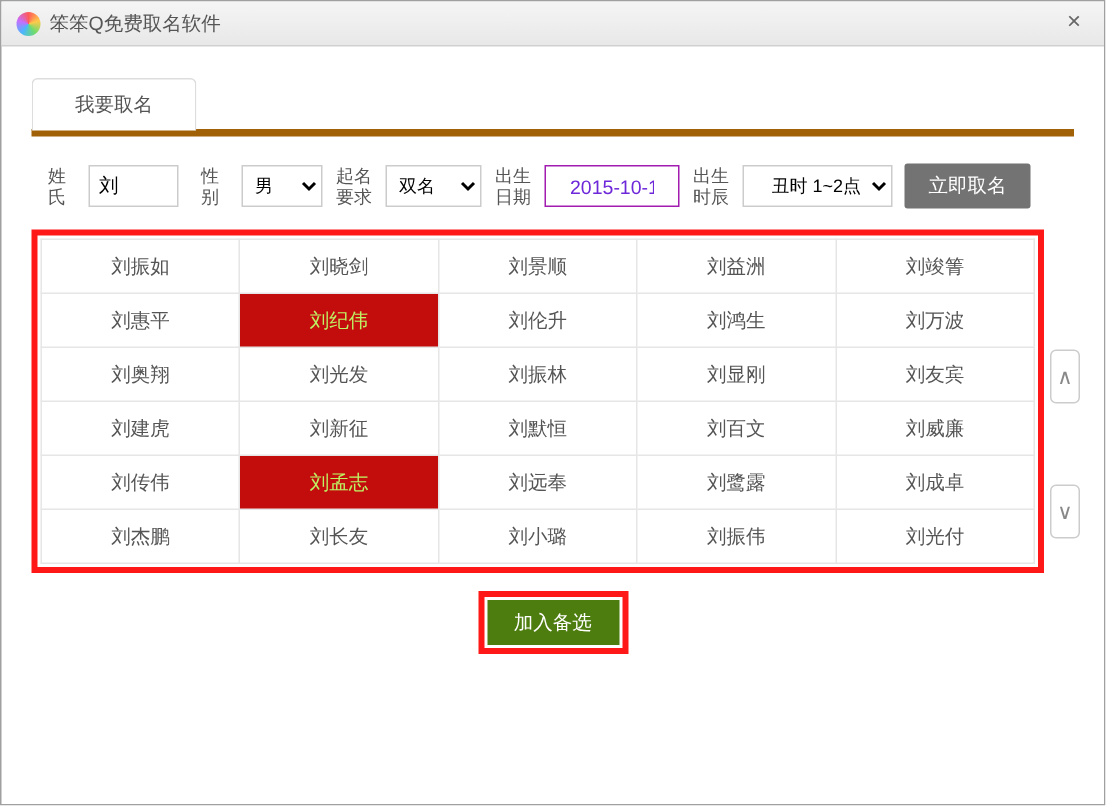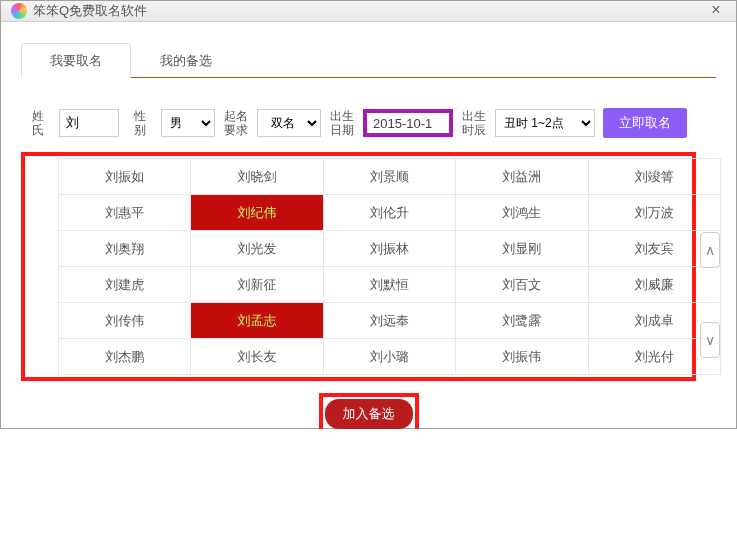--- a/index.html
+++ b/index.html
@@ -1,74 +1,73 @@
 <!DOCTYPE html>
 <html><head>
 <meta charset="utf-8">
 <style>
 * { box-sizing: border-box; margin: 0; padding: 0; }
 body { font-family: "Microsoft YaHei", Arial, sans-serif; font-size: 13px; color: #333; background: #fff; }
-.window { width: 737px; height: 429px; border: 1px solid #a0a0a0; background: #fff; display: flex; flex-direction: column; }
+.window { width: 737px; height: 537px; border: 1px solid #a0a0a0; background: #fff; display: flex; flex-direction: column; }
 .titlebar { height: 30px; background: linear-gradient(#f5f5f5,#e8e8e8); border-bottom: 1px solid #d0d0d0; display: flex; align-items: center; padding: 0 10px; }
 .titlebar .logo { width: 16px; height: 16px; border-radius: 50%; background: conic-gradient(#ff5a5a,#ffc94a,#6edc6e,#4ab7ff,#c56eff,#ff5a5a); margin-right: 6px; }
 .titlebar .title { flex: 1; color: #555; font-size: 13px; }
 .titlebar .close { width: 20px; height: 20px; color: #666; text-align: center; line-height: 18px; cursor: pointer; font-size: 16px; }
 .content { flex: 1; padding: 20px 20px 10px 20px; position: relative; }
-.tabs { display: flex; border-bottom: 1px solid #a16207; margin-bottom: 30px; }
+.tabs { display: flex; border-bottom: 5px solid #a16207; margin-bottom: 18px; }
 .tab { padding: 8px 28px; border: 1px solid transparent; border-bottom: none; color: #555; cursor: pointer; position: relative; top: 1px; background: transparent; }
 .tab.active { border-color: #ddd; background: #fff; border-radius: 4px 4px 0 0; }
 .form-row { display: flex; align-items: center; gap: 8px; margin-bottom: 14px; padding: 0 4px; flex-wrap: nowrap; }
 .form-label { font-size: 12px; color: #555; line-height: 1.2; width: 26px; text-align: center; }
 .text-input { height: 28px; border: 1px solid #ccc; padding: 0 6px; font-size: 13px; width: 60px; }
 .select { height: 28px; border: 1px solid #ccc; padding: 0 4px; font-size: 12px; background: #fff; }
-.date-input { height: 28px; border: 4px solid #a21caf; padding: 0 6px; font-size: 13px; width: 90px; color: #404040; }
-.primary-btn { background: #8b5cf6; color: #fff; border: none; height: 30px; padding: 0 16px; font-size: 13px; cursor: pointer; border-radius: 2px; }
+.date-input { height: 28px; border: 1px solid #a21caf; padding: 0 16px; font-size: 13px; width: 90px; color: #6d28d9; }
+.primary-btn { background: #737373; color: #fff; border: none; height: 30px; padding: 0 16px; font-size: 13px; cursor: pointer; border-radius: 2px; }
 .name-grid-wrap { border: 4px solid #ff1818; padding: 2px; position: relative; }
-.name-grid { width: 100%; border-collapse: collapse; margin-left: 31px; }
+.name-grid { width: 100%; border-collapse: collapse; }
 .name-grid td { border: 1px solid #e6e6e6; height: 36px; text-align: center; font-size: 13px; color: #555; cursor: pointer; width: 20%; }
 .name-grid td.selected { background: #c30d0d; color: #bef264; }
 .scroll-stub { position: absolute; right: -24px; width: 20px; height: 36px; border: 1px solid #ccc; border-radius: 4px; display: flex; align-items: center; justify-content: center; color: #888; font-size: 14px; background: #fff; }
 .scroll-up { top: 80px; }
 .scroll-down { top: 170px; }
 .footer-row { display: flex; justify-content: center; margin-top: 12px; }
 .add-btn-wrap { border: 4px solid #ff1818; padding: 2px; display: inline-block; }
-.add-btn { background: #b91c1c; color: #fff; border: none; height: 30px; padding: 0 18px; font-size: 13px; cursor: pointer; border-radius: 14px; }
+.add-btn { background: #4d7c0f; color: #fff; border: none; height: 30px; padding: 0 18px; font-size: 13px; cursor: pointer; border-radius: 0; }
 </style>
 </head>
 <body>
 
 <div class="window">
   <div class="titlebar">
     <div class="logo"></div>
     <div class="title">笨笨Q免费取名软件</div>
     <div class="close">×</div>
   </div>
   <div class="content">
 
     <div class="tabs">
       <div class="tab active">我要取名</div>
-      <div class="tab">我的备选</div>
     </div>
 
     <div class="form-row">
       <div class="form-label" style="white-space:pre;">姓
 氏</div>
       <input class="text-input" value="刘" style="">
       <div class="form-label" style="white-space:pre;">性
 别</div>
       <select class="select" style="width:54px;"><option>男</option></select>
       <div class="form-label" style="white-space:pre;">起名
 要求</div>
-      <select class="select" style="width:64px;text-align:center;"><option>双名</option></select>
+      <select class="select" style="width:64px;"><option>双名</option></select>
       <div class="form-label" style="white-space:pre;">出生
 日期</div>
       <input class="date-input" value="2015-10-1" style="">
       <div class="form-label" style="white-space:pre;">出生
 时辰</div>
-      <select class="select" style="width:100px;"><option>丑时 1~2点</option></select>
+      <select class="select" style="width:100px;text-align:right;"><option>丑时 1~2点</option></select>
       <button class="primary-btn">立即取名</button>
     </div>
 
     <div style="position:relative; margin:0 20px 0 0;">
       <div class="name-grid-wrap">
         <table class="name-grid">
           <tbody id="grid-body">
               <tr>
                 <td>刘振如</td>
                 <td>刘晓剑</td>

